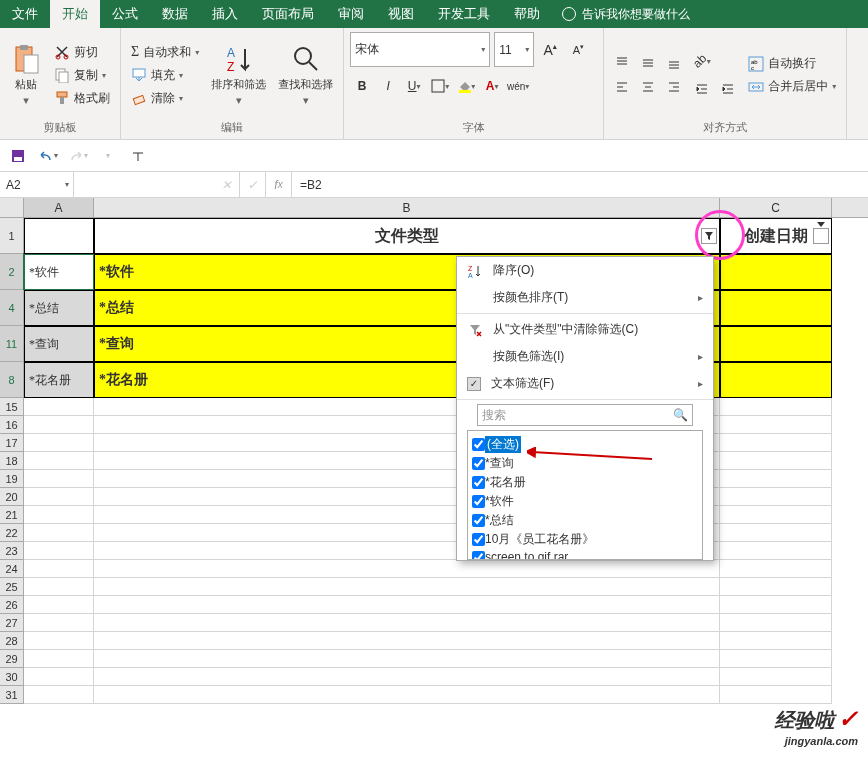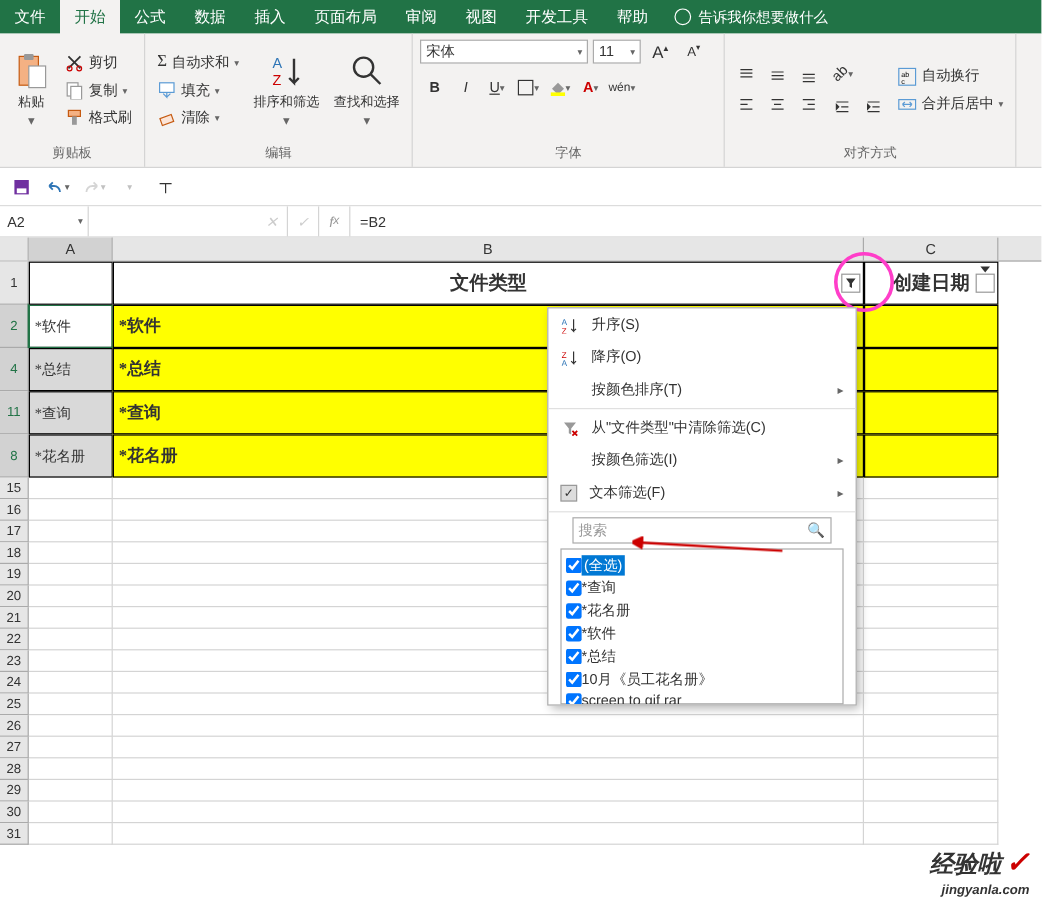--- a/index.html
+++ b/index.html
@@ -21,21 +21,21 @@
 .big-btn { display: flex; flex-direction: column; align-items: center; justify-content: center; padding: 2px 4px; cursor: pointer; }
 .big-btn svg { width: 32px; height: 32px; }
 .big-btn span { font-size: 11px; margin-top: 2px; }
 
 .small-col { display: flex; flex-direction: column; gap: 2px; justify-content: center; }
 .small-btn { display: flex; align-items: center; gap: 4px; padding: 2px 4px; cursor: pointer; font-size: 12px; white-space: nowrap; }
 .small-btn svg { width: 16px; height: 16px; }
 .caret { font-size: 8px; color: #666; }
 
 .font-row { display: flex; gap: 4px; align-items: center; }
-.font-select { background: #fff; border: 1px solid #ababab; height: 20px; padding: 0 4px; font-size: 12px; display: flex; align-items: center; justify-content: space-between; }
+.font-select { background: #fff; border: 1px solid #ababab; height: 35px; padding: 0 4px; font-size: 12px; display: flex; align-items: center; justify-content: space-between; }
 .font-name { width: 140px; }
 .font-size { width: 40px; }
 .icon-btn { width: 24px; height: 22px; display: flex; align-items: center; justify-content: center; cursor: pointer; }
 .icon-row { display: flex; gap: 2px; margin-top: 4px; }
 
 .align-grid { display: grid; grid-template-columns: repeat(3, 24px); grid-template-rows: repeat(2, 22px); gap: 2px; }
 
 
 .qat { background: #fff; height: 32px; border-bottom: 1px solid #d4d4d4; display: flex; align-items: center; padding: 0 6px; gap: 6px; }
 
@@ -540,30 +540,20 @@
         <div class="cell c-c"></div>
       </div>
     </div>
 
   <div class="pink-circle" style="left:695px; top:12px"></div>
 
   <div class="filter-menu" style="left:456px; top:58px">
     <div class="menu-item">
         <span class="menu-icon">
           <svg width="14" height="14">
-            <text x="0" y="7" font-size="7" fill="#2e75b6">A</text>
-            <text x="0" y="14" font-size="7" fill="#c00">Z</text>
-            <path d="M10 2v10l-2-2m2 2l2-2" stroke="#333" fill="none"></path>
-          </svg>
-        </span>
-        <span>升序(S)</span>
-      </div>
-    <div class="menu-item">
-        <span class="menu-icon">
-          <svg width="14" height="14">
             <text x="0" y="7" font-size="7" fill="#c00">Z</text>
             <text x="0" y="14" font-size="7" fill="#2e75b6">A</text>
             <path d="M10 2v10l-2-2m2 2l2-2" stroke="#333" fill="none"></path>
           </svg>
         </span>
         <span>降序(O)</span>
       </div>
     <div class="menu-item">
         <span class="menu-icon"></span>
         <span>按颜色排序(T)</span>

